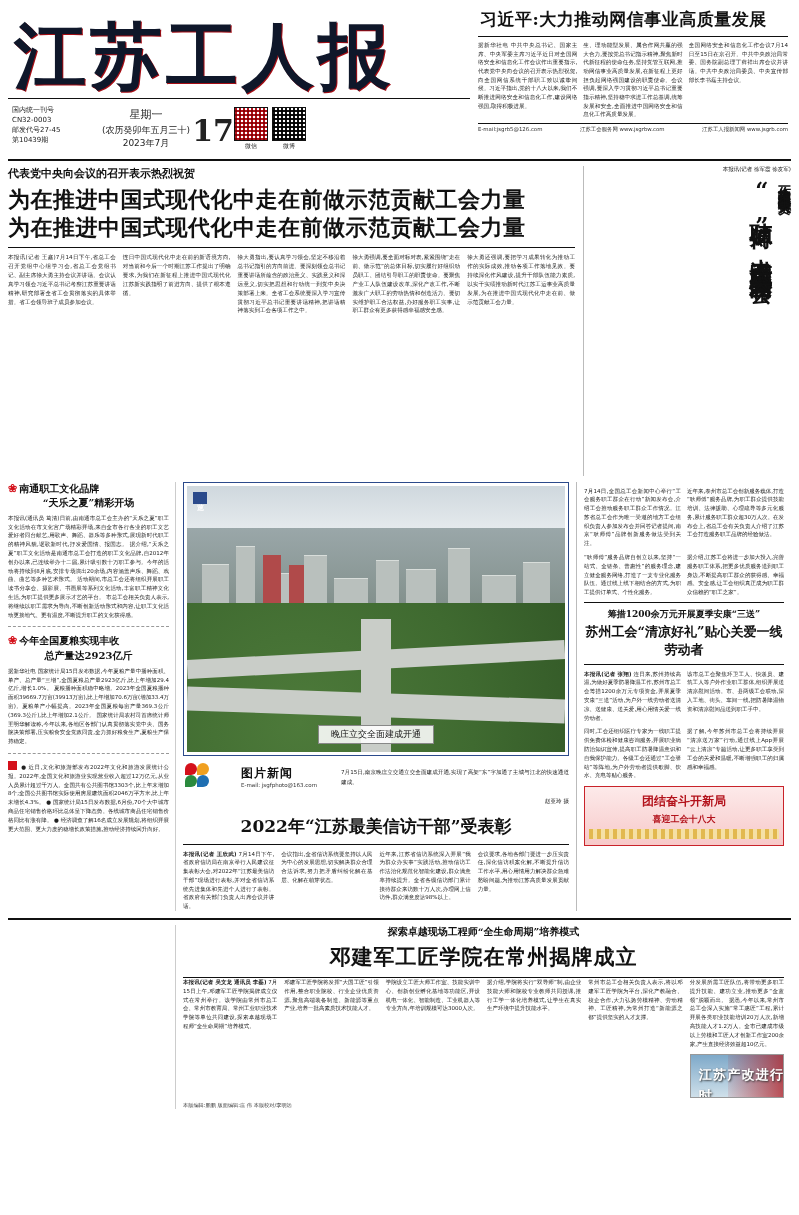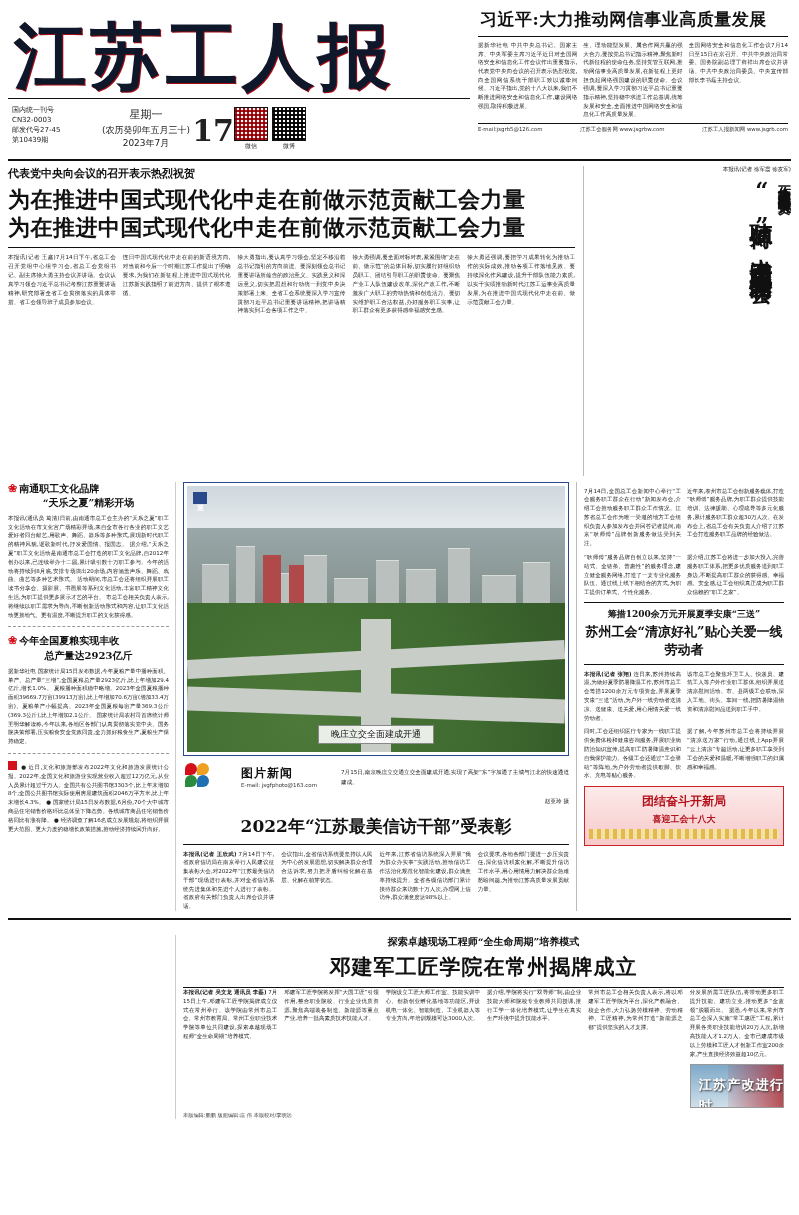--- a/index.html
+++ b/index.html
@@ -129,21 +129,21 @@
   .rr-sub { font-size:9px; font-weight:bold; text-align:center; line-height:1.4; font-family:"DejaVu Serif",serif;}
   .rr-head2 { font-size:13px; font-weight:bold; text-align:center; font-family:"DejaVu Serif",serif; margin-top:2px;}
   .rr-rule { border-top:1px solid #111; margin:5px 0; }
 
   .redbanner { margin-top:6px; border:1px solid #c9232a; background:linear-gradient(#fdeaea,#f7c9c9); padding:6px 4px; text-align:center;}
   .redbanner .t1 { color:#b3121b; font-weight:bold; font-size:12px;}
   .redbanner .t2 { color:#b3121b; font-weight:bold; font-size:9px; margin-top:3px;}
   .redbanner .deco { height:10px; margin-top:3px; background:repeating-linear-gradient(90deg,#e2b84f 0 4px,#f5e0a5 4px 8px); }
 
   
-  .bottomzone { margin-top:7px; border-top:2px solid #111; padding-top:15px; display:flex;}
+  .bottomzone { margin-top:7px; border-top:2px solid #111; padding-top:5px; display:flex;}
   .bz-left { width:168px; padding-right:6px; border-right:1px solid #ccc;}
   .bz-main { flex:1; padding:0 7px; }
   .bz-kicker { text-align:center; font-size:10px; font-weight:bold; font-family:"DejaVu Serif",serif;}
   .bz-title { text-align:center; font-family:"DejaVu Serif",serif; font-weight:bold; font-size:21px; margin:4px 0 6px; letter-spacing:1px;}
   .bz-cols { display:flex; gap:7px; font-size:5.5px; line-height:1.6; text-align:justify; color:#222;}
   .bz-cols .c { flex:1; }
   .bz-photo { margin-top:6px; height:44px; position:relative; overflow:hidden; border:1px solid #999;}
   .bz-photo .sky { position:absolute; inset:0; background:linear-gradient(#7ea9c9,#cfe0ea);}
   .bz-photo .txt { position:absolute; left:8px; top:10px; color:#fff; font-weight:bold; font-size:13px; text-shadow:1px 1px 2px #333;}
   .bz-photo .sky2 { position:absolute; right:0; bottom:0; width:60%; height:100%;

